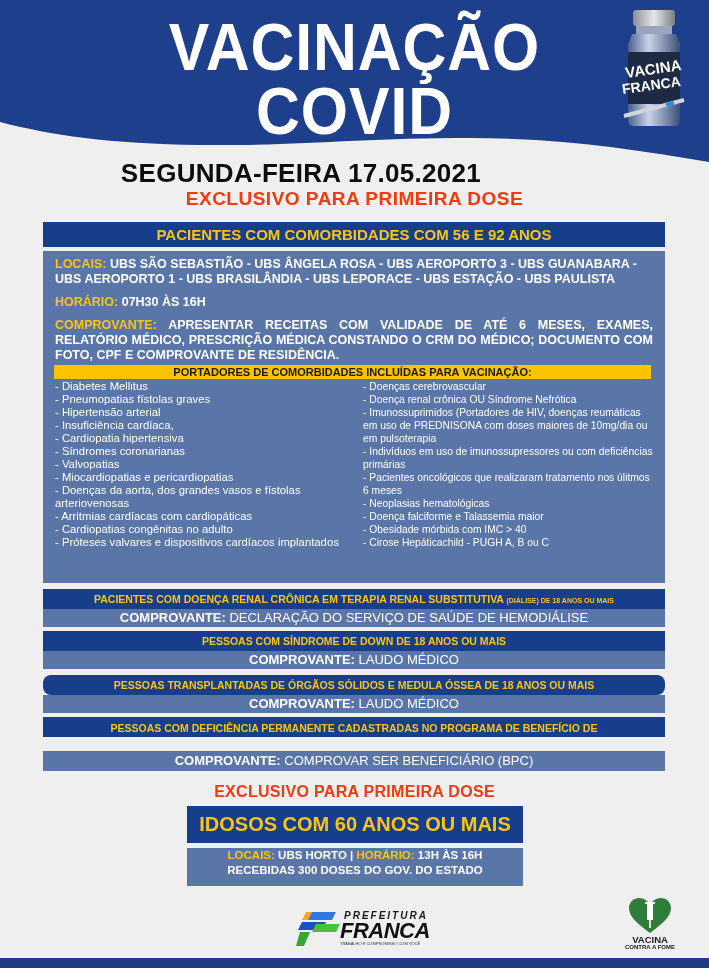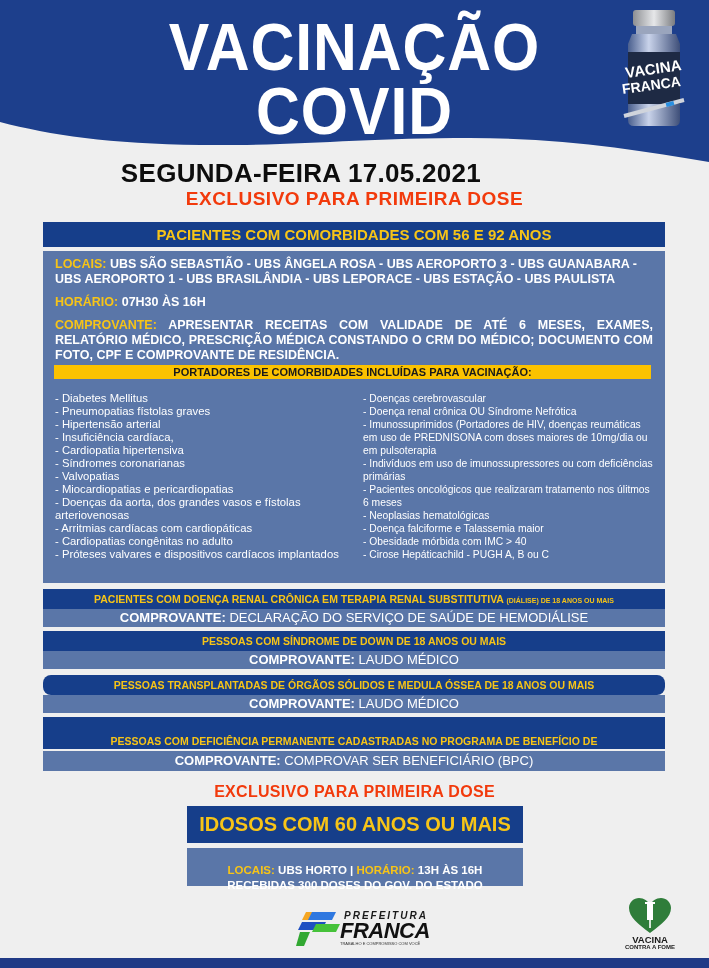--- a/index.html
+++ b/index.html
@@ -44,42 +44,42 @@
   .main-head { top: 222px; height: 25px; font-size: 15px; line-height: 25px; }
   .main-body { top: 251px; height: 332px; text-align: left; padding: 6px 12px; }
   .main-body p { font-size: 12.5px; line-height: 15px; font-weight: bold; margin-bottom: 8px; }
   .main-body .justify { text-align: justify; }
 
   .comorb-bar {
     position: absolute; left: 11px; top: 114px; width: 597px; height: 14px;
     background: #fbc200; color: #1a1a1a; font-size: 11px; line-height: 14px;
     text-align: center; font-weight: bold;
   }
-  .col { position: absolute; top: 129px; font-size: 11px; line-height: 13px; margin-top: 12px; }
+  .col { position: absolute; top: 129px; font-size: 11px; line-height: 13px; }
   .col.left { left: 12px; width: 290px; font-size: 11.3px; }
   .col.right { left: 320px; width: 290px; font-size: 10.3px; }
   .col div { white-space: normal; }
 
   .sm-head { height: 20px; font-size: 10.5px; line-height: 20px; }
   .sm-body { height: 18px; font-size: 13px; line-height: 18px; }
   .sm-body b { font-weight: bold; }
 
   .idosos-excl {
     position: absolute; left: 0; top: 783px; width: 709px; text-align: center;
     font-weight: bold; font-size: 16px; color: #f23a0c; letter-spacing: 0.3px;
   }
   .idosos-head {
     position: absolute; left: 187px; top: 806px; width: 336px; height: 37px;
     background: #163e8a; color: #f7c417; font-weight: bold; font-size: 20px;
     line-height: 37px; text-align: center;
   }
   .idosos-body {
     position: absolute; left: 187px; top: 848px; width: 336px; height: 38px;
     background: #5a76a8; color: #ffffff; font-weight: bold; font-size: 11.5px;
-    line-height: 15px; text-align: center; padding-top: 15px;
+    line-height: 15px; text-align: center; padding-top: 0;
   }
 
   .logo-franca { position: absolute; left: 296px; top: 910px; width: 125px; height: 38px; }
   .logo-franca .pref { position: absolute; left: 48px; top: 0; font-size: 10px; font-weight: bold; font-style: italic; letter-spacing: 2px; color: #1a1a1a; }
   .logo-franca .fr { position: absolute; left: 44px; top: 8px; font-size: 22px; font-weight: bold; font-style: italic; color: #111; letter-spacing: -0.5px; }
   .logo-franca .slog { position: absolute; left: 44px; top: 31px; font-size: 4px; color: #333; white-space: nowrap; }
 
   .logo-fome { position: absolute; left: 620px; top: 898px; width: 60px; height: 58px; text-align: center; }
   .logo-fome .v { position: absolute; left: 0; top: 36px; width: 60px; font-size: 9.5px; font-weight: bold; color: #1a1a1a; }
   .logo-fome .c { position: absolute; left: 0; top: 46px; width: 60px; font-size: 6px; font-weight: bold; color: #1a1a1a; }
@@ -176,21 +176,21 @@
   <b>COMPROVANTE:</b>
   <span>LAUDO MÉDICO</span>
 </div>
 
 <div class="box-head sm-head" style="top:675px;border-radius:8px;">PESSOAS TRANSPLANTADAS DE ÓRGÃOS SÓLIDOS E MEDULA ÓSSEA DE 18 ANOS OU MAIS</div>
 <div class="box-body sm-body" style="top:695px;">
   <b>COMPROVANTE:</b>
   <span>LAUDO MÉDICO</span>
 </div>
 
-<div class="box-head" style="top:717px; height:32px; font-size:10.5px; line-height:13px; padding-top:18px;">
+<div class="box-head" style="top:717px; height:20px; font-size:10.5px; line-height:13px; padding-top:5px;">
   <div>PESSOAS COM DEFICIÊNCIA PERMANENTE CADASTRADAS NO PROGRAMA DE BENEFÍCIO DE</div>
 </div>
 <div class="box-body sm-body" style="top:751px; height:20px; line-height:20px;">
   <b>COMPROVANTE:</b>
   <span>COMPROVAR SER BENEFICIÁRIO (BPC)</span>
 </div>
 
 <div class="idosos-excl">EXCLUSIVO PARA PRIMEIRA DOSE</div>
 <div class="idosos-head">IDOSOS COM 60 ANOS OU MAIS</div>
 <div class="idosos-body">

